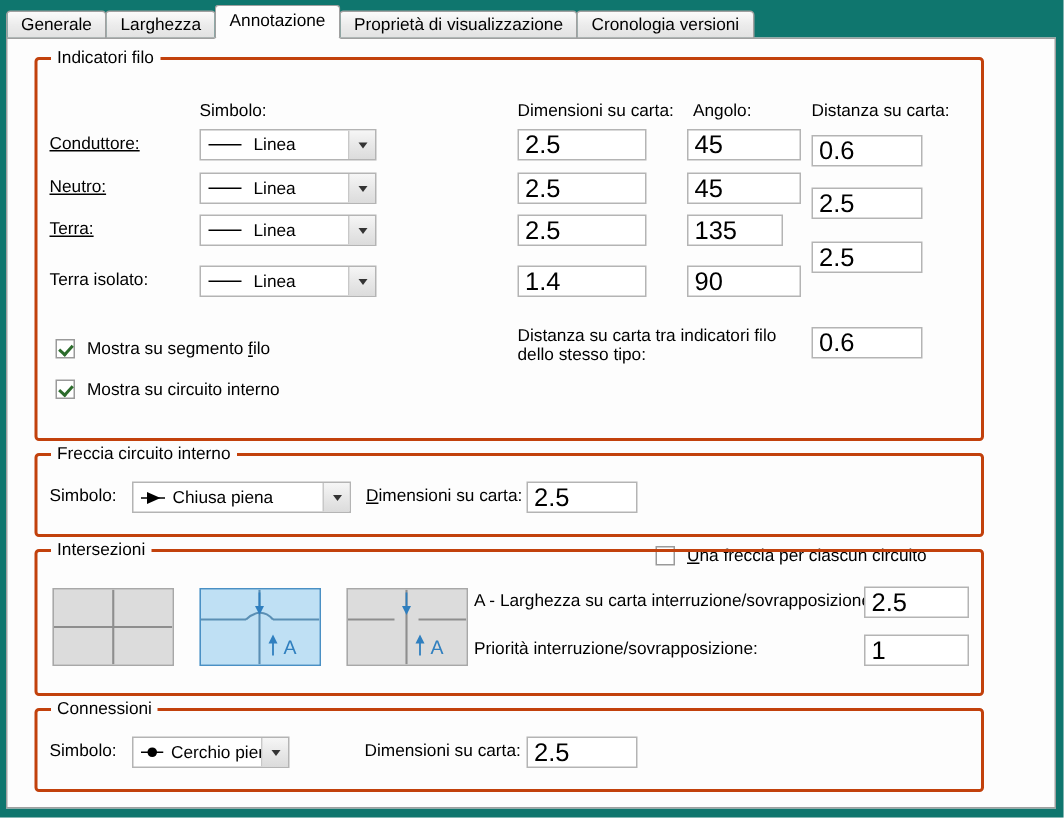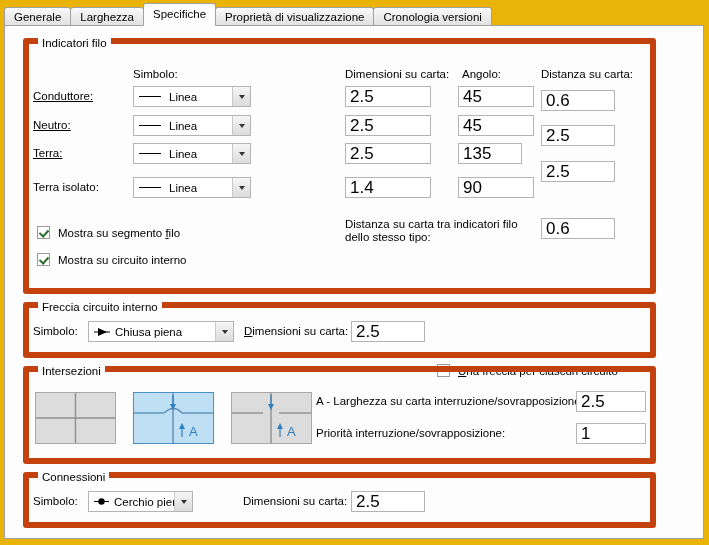--- a/index.html
+++ b/index.html
@@ -12,21 +12,21 @@
     background: #f0f0f0;
     font-family: "Liberation Sans", sans-serif;
     font-size: 11.5px;
     color: #000;
     overflow: hidden;
   }
   .window {
     position: relative;
     width: 709px;
     height: 545px;
-    background: #eab308;
+    background: #0f766e;
   }
   
   .tabstrip {
     position: absolute;
     left: 4px;
     top: 4px;
     height: 22px;
     display: flex;
     align-items: flex-end;
     z-index: 5;
@@ -61,21 +61,21 @@
     top: 25px;
     width: 700px;
     height: 514px;
     background: #fdfdfd;
     border: 1px solid #a0a0a0;
     box-sizing: border-box;
   }
   
   .group {
     position: absolute;
-    border: 6px solid #c2410c;
+    border: 2px solid #c2410c;
     border-radius: 3px;
     box-sizing: border-box;
   }
   .group > .legend {
     position: absolute;
     top: -7px;
     left: 9px;
     background: #fdfdfd;
     padding: 0 4px;
     font-size: 11.5px;
@@ -210,21 +210,21 @@
   }
 </style>
 </head>
 <body>
 
 <div class="window">
 
   <div class="tabstrip">
     <div class="tab"><span>Generale</span></div>
     <div class="tab"><span>Larghezza</span></div>
-    <div class="tab active"><span>Specifiche</span></div>
+    <div class="tab active"><span>Annotazione</span></div>
     <div class="tab"><span>Proprietà di visualizzazione</span></div>
     <div class="tab"><span>Cronologia versioni</span></div>
   </div>
 
   <div class="page">
 
     <div class="group" style="left:18px; top:12px; width:633px; height:256px;">
       <div class="legend">Indicatori filo</div>
     </div>
 

